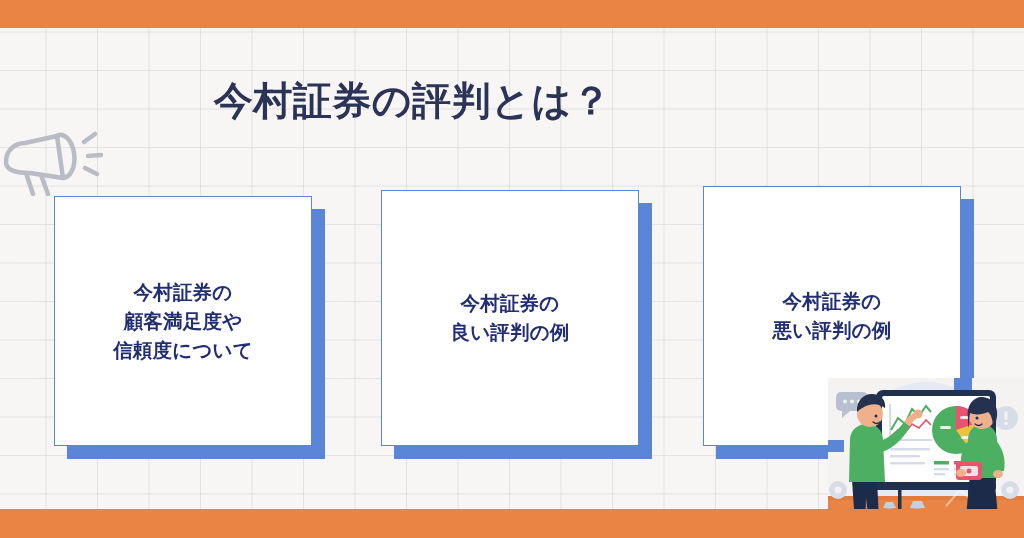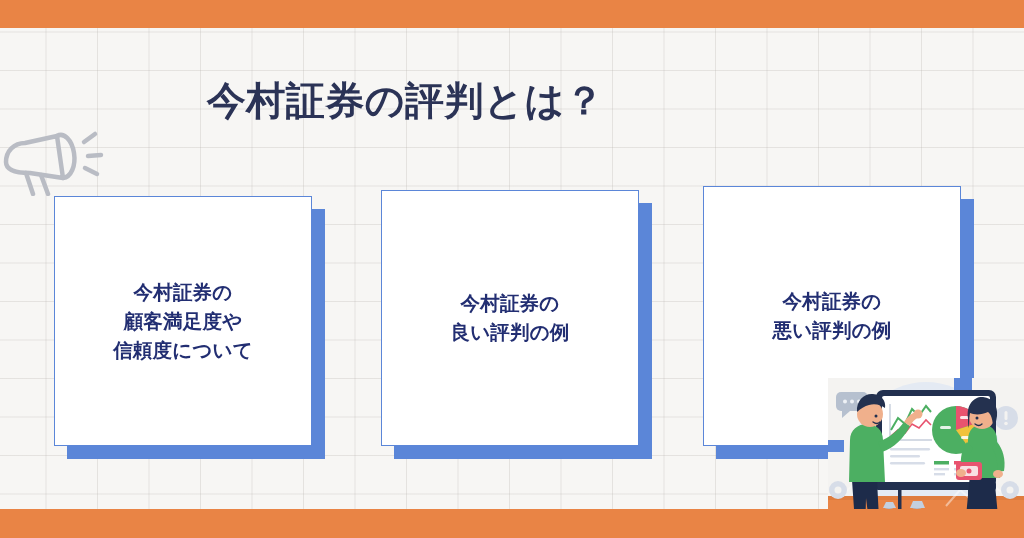--- a/index.html
+++ b/index.html
@@ -33,21 +33,21 @@
     width: 1024px;
     background: #e98445;
     z-index: 6;
   }
   .bar-top { top: 0; height: 28px; }
   .bar-bottom { bottom: 0; height: 29px; }
 
   .page-title {
     position: absolute;
     top: 74px;
-    left: 1px;
+    left: 8px;
     width: 809px;
     text-align: center;
     font-size: 39px;
     font-weight: bold;
     letter-spacing: 0.5px;
     color: #2b3356;
     z-index: 3;
     white-space: nowrap;
   }
 

